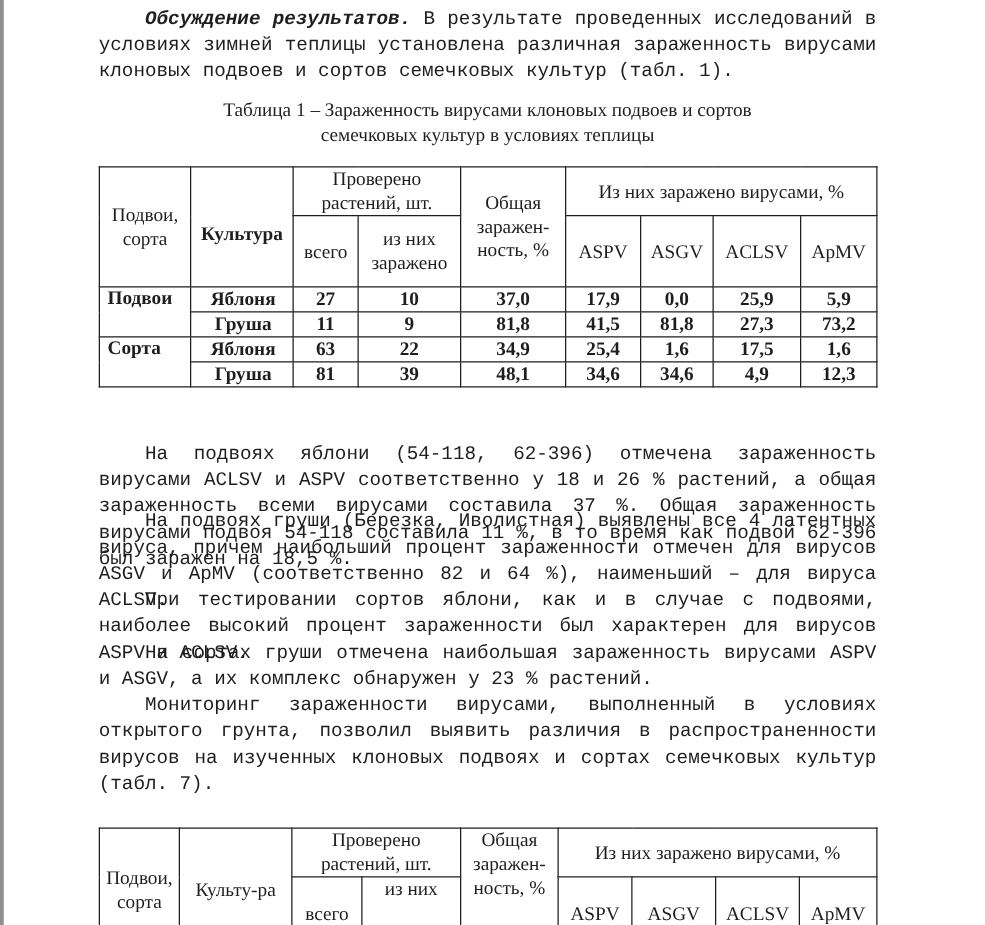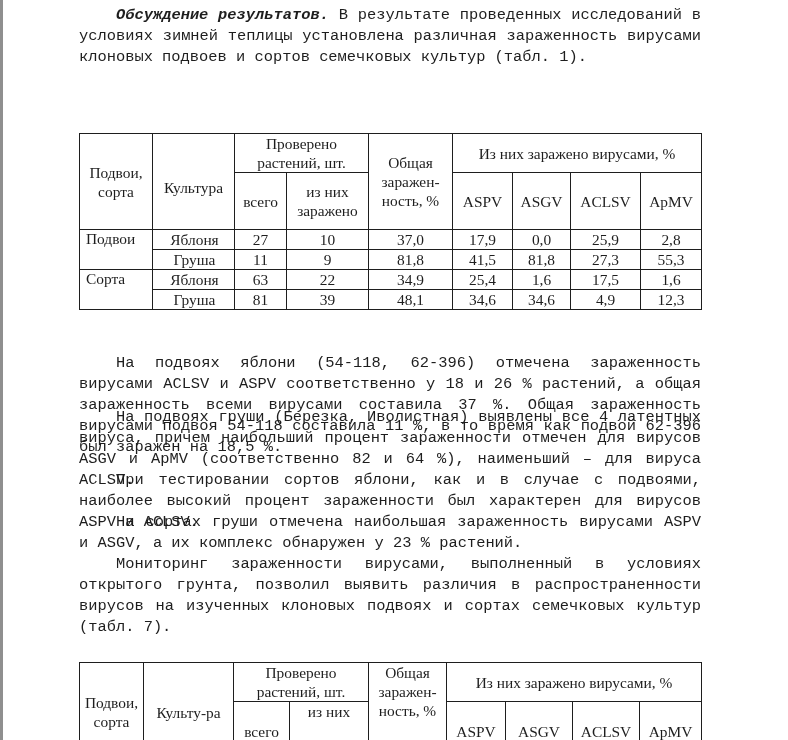--- a/index.html
+++ b/index.html
@@ -33,50 +33,52 @@
   }
   table.tbl td, table.tbl th {
     border: 1.2px solid #1e1e1e;
     padding: 0 3px;
     font-weight: normal;
     text-align: center; vertical-align: middle;
     overflow: hidden;
   }
   table.tbl td.left { text-align: center; padding-left: 5px; }
   table.tbl td.row-label { vertical-align: top; text-align: left; padding-left: 6px; }
-  table.tbl tr.data td { height: 19px; line-height: 18px; }
+  table.tbl tr.data td { height: 19px; line-height: 18px; font-weight: bold; }
   #t2 { top: 662px; }
   #t1 { top: 133px; }
 </style>
 </head>
 <body>
 
 <div class="left-bar"></div>
 
 <p class="para" style="top:5px;"><span class="lead">Обсуждение результатов.</span><span> В результате проведенных исследований в условиях зимней теплицы установлена различная зараженность вирусами клоновых подвоев и сортов семечковых культур (табл. 1).</span></p>
 
 <div class="caption" style="top:79px;">
+  <div>Таблица 1 – Зараженность вирусами клоновых подвоев и сортов</div>
+  <div>семечковых культур в условиях теплицы</div>
 </div>
 
 <table class="tbl" id="t1">
   <colgroup>
     <col style="width:73px">
       <col style="width:82px">
       <col style="width:52px">
       <col style="width:82px">
     <col style="width:84px">
       <col style="width:60px">
       <col style="width:58px">
       <col style="width:70px">
       <col style="width:61px">
   </colgroup>
   <tbody>
       <tr style="height:39px;">
     <td rowspan="2">Подвои, сорта</td>
-    <td rowspan="2" style="vertical-align:top;padding-top:44px;">Культура</td>
+    <td rowspan="2" style="vertical-align:top;padding-top:44px;font-weight:bold;">Культура</td>
     <td colspan="2">Проверено растений, шт.</td>
     <td rowspan="2">Общая заражен-ность, %</td>
     <td colspan="4">Из них заражено вирусами, %</td>
   </tr>
   <tr style="height:57px;">
     <td>всего</td>
     <td>из них заражено</td>
     <td>ASPV</td>
     <td>ASGV</td>
     <td>ACLSV</td>
@@ -84,31 +86,31 @@
   </tr>
   <tr class="data">
     <td rowspan="2" class="row-label">Подвои</td>
     <td class="left">Яблоня</td>
     <td>27</td>
     <td>10</td>
     <td>37,0</td>
     <td>17,9</td>
     <td>0,0</td>
     <td>25,9</td>
-    <td>2,8</td>
+    <td>5,9</td>
   </tr>
   <tr class="data">
     <td class="left">Груша</td>
     <td>11</td>
     <td>9</td>
     <td>81,8</td>
     <td>41,5</td>
     <td>81,8</td>
     <td>27,3</td>
-    <td>55,3</td>
+    <td>73,2</td>
   </tr>
   <tr class="data">
     <td rowspan="2" class="row-label">Сорта</td>
     <td class="left">Яблоня</td>
     <td>63</td>
     <td>22</td>
     <td>34,9</td>
     <td>25,4</td>
     <td>1,6</td>
     <td>17,5</td>

